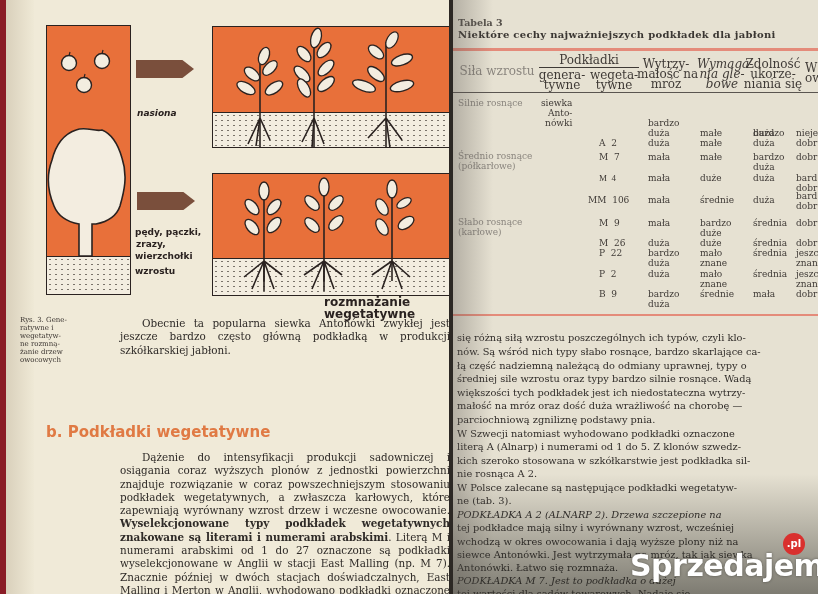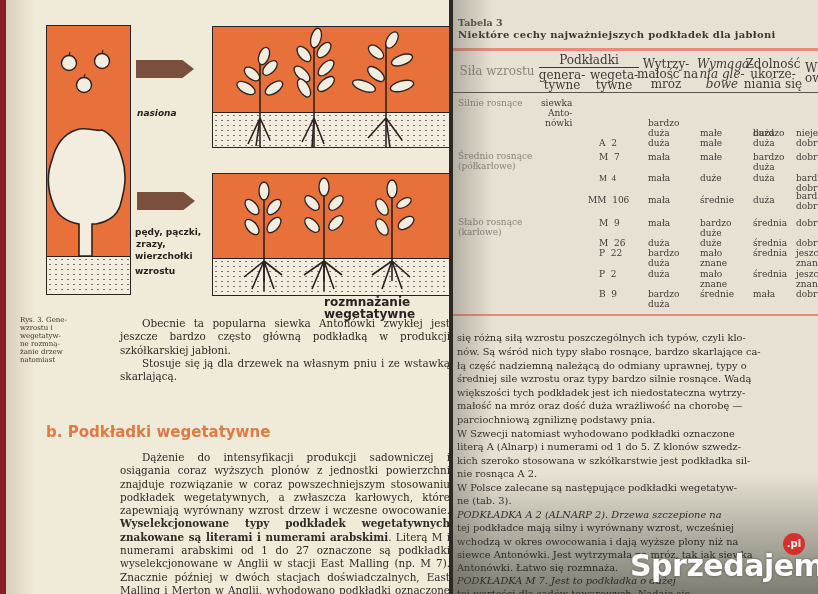--- a/index.html
+++ b/index.html
@@ -129,30 +129,29 @@
       <ellipse cx="170" cy="34" rx="5" ry="9" transform="rotate(-30 170 34)"></ellipse>
       <ellipse cx="192" cy="30" rx="4" ry="8" transform="rotate(60 192 30)"></ellipse>
       <ellipse cx="170" cy="54" rx="5" ry="9" transform="rotate(-30 170 54)"></ellipse>
       <ellipse cx="194" cy="50" rx="5" ry="9" transform="rotate(55 194 50)"></ellipse>
     </g>
   </svg>
   <div class="fig-label" style="left:318px;top:296px;font-size:12px;">rozmnażanie wegetatywne</div>
 
   <div class="caption">
     <div>Rys. 3. Gene-</div>
-    <div>wzrostu i</div>
+    <div>ratywne i</div>
     <div>wegetatyw-</div>
     <div>ne rozmną-</div>
     <div>żanie drzew</div>
-    <div>natomiast</div>
+    <div>owocowych</div>
   </div>
 
   <div class="body-text" style="left:114px;top:317px;width:330px;">
     <p>Obecnie ta popularna siewka Antonówki zwykłej jest jeszcze bardzo często główną podkładką w produkcji szkółkarskiej jabłoni.</p>
-    <p>Stosuje się ją dla drzewek na własnym pniu i ze wstawką skarlającą.</p>
   </div>
 
   <div class="section-heading">b. Podkładki wegetatywne</div>
 
   <div class="body-text" style="left:114px;top:451px;width:330px;">
     <p><span>Dążenie do intensyfikacji produkcji sadowniczej i osiągania coraz wyższych plonów z jednostki powierzchni znajduje rozwiązanie w coraz powszechniejszym stosowaniu podkładek wegetatywnych, a zwłaszcza karłowych, które zapewniają wyrównany wzrost drzew i wczesne owocowanie. </span><b>Wyselekcjonowane typy podkładek wegetatywnych znakowane są literami i numerami arabskimi</b><span>. Literą M i numerami arabskimi od 1 do 27 oznaczone są podkładki wyselekcjonowane w Anglii w stacji East Malling (np. M 7). Znacznie później w dwóch stacjach doświadczalnych, East Malling i Merton w Anglii, wyhodowano podkładki oznaczone literami MM i numerami od 101 do 115. Podkładki MM są odporne na</span></p>
   </div>
 </div>
 
 <div class="spine"></div>

